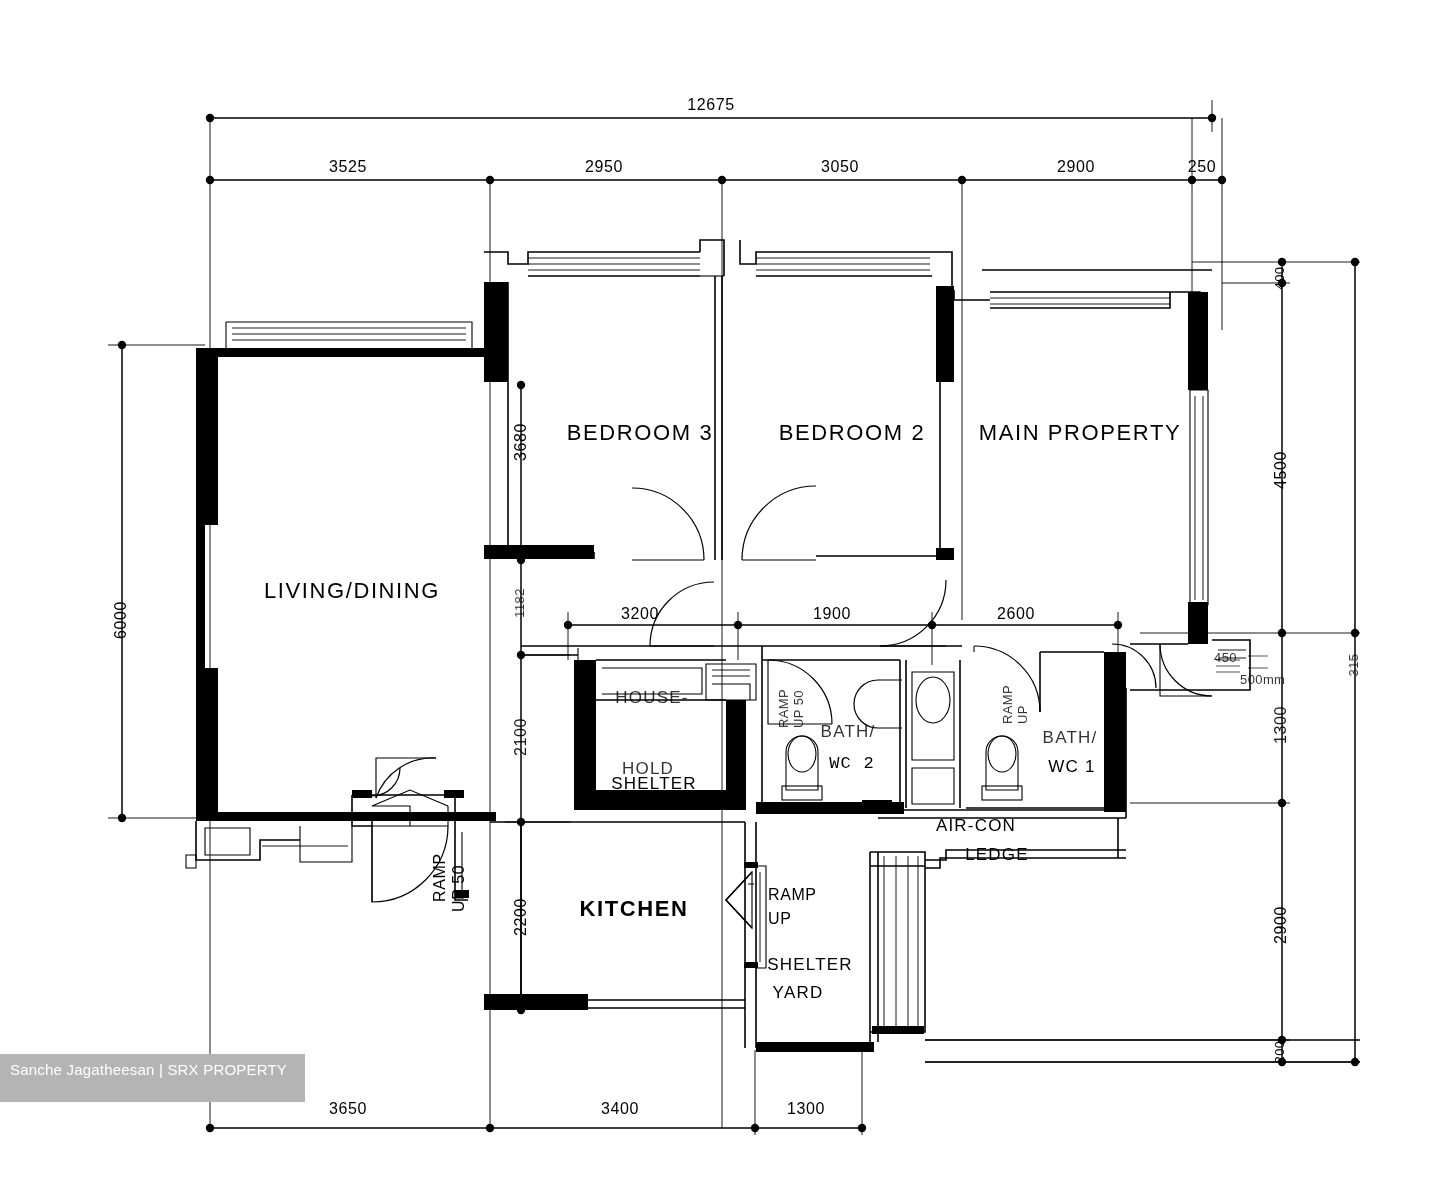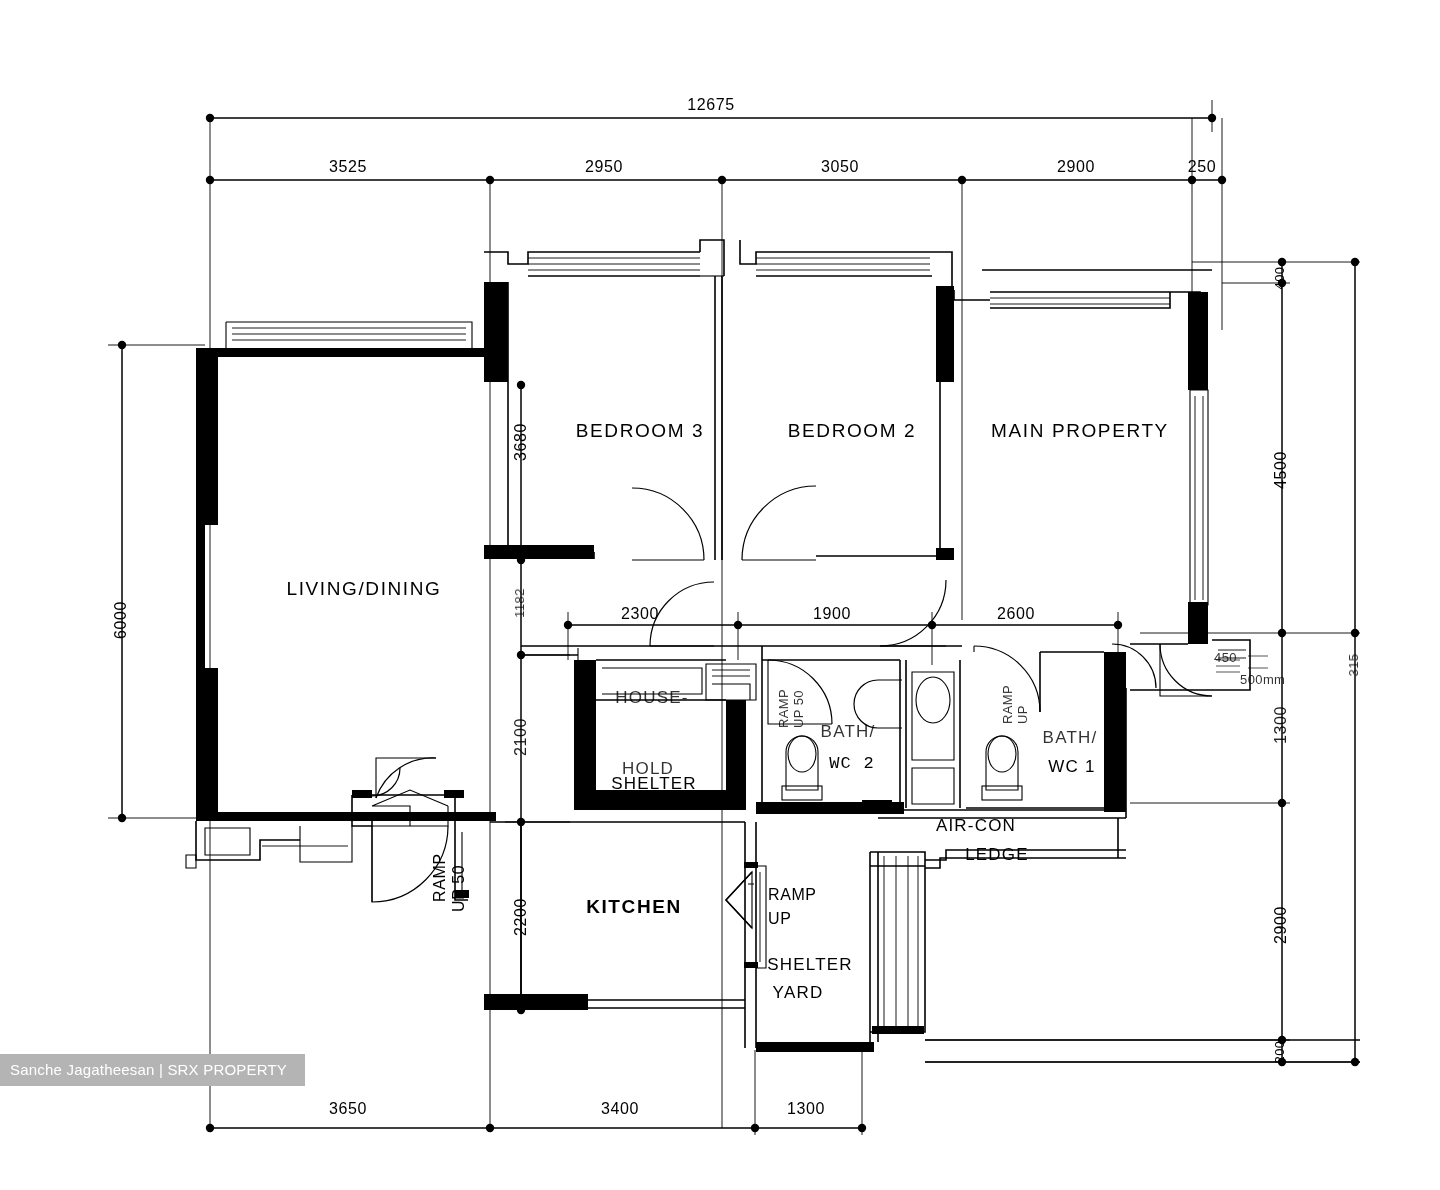--- a/index.html
+++ b/index.html
@@ -2,28 +2,28 @@
 <html><head>
 <meta charset="utf-8">
 <title>Floor Plan</title>
 <style>
   html,body{margin:0;padding:0;background:#ffffff;}
   body{width:1440px;height:1190px;overflow:hidden;
        font-family:"Liberation Sans", sans-serif;}
   #plan{position:relative;width:1440px;height:1190px;background:#fff;}
   svg#fp{position:absolute;left:0;top:0;width:1440px;height:1190px;display:block;}
 
-  .wm{position:absolute;left:0;top:1054px;width:305px;height:32px;
+  .wm{position:absolute;left:0;top:1054px;width:305px;height:48px;
       background:#b4b4b4;color:#fff;font-size:15px;line-height:32px;
       padding-left:10px;box-sizing:border-box;white-space:nowrap;
       font-family:"Liberation Sans", sans-serif;letter-spacing:.2px;}
 
   .lbl{position:absolute;font-family:"Liberation Sans", sans-serif;
        color:#000;white-space:pre;line-height:1.18;}
-  .room{font-size:19px;letter-spacing:1.6px;}
+  .room{font-size:22px;letter-spacing:1.6px;}
   .room.sm{font-size:17px;letter-spacing:1.2px;}
   .dim{font-size:16px;letter-spacing:.6px;}
   .tiny{font-size:13px;letter-spacing:.4px;}
   .vert{transform-origin:0 0;}
   .ctr{text-align:center;transform:translateX(-50%);}
   .blur{filter:blur(0.35px);opacity:.88;}
   .blur2{filter:blur(0.6px);opacity:.8;}
 </style>
 </head>
 <body>
@@ -352,30 +352,30 @@
 <div class="lbl dim vert" style="left:1272px;top:470px;transform:rotate(-90deg) translateX(-50%);">4500</div>
 <div class="lbl dim vert blur" style="left:1272px;top:725px;transform:rotate(-90deg) translateX(-50%);">1300</div>
 <div class="lbl dim vert" style="left:1272px;top:925px;transform:rotate(-90deg) translateX(-50%);">2900</div>
 <div class="lbl tiny vert" style="left:1272px;top:1052px;transform:rotate(-90deg) translateX(-50%);">200</div>
 <div class="lbl tiny vert blur2" style="left:1346px;top:665px;transform:rotate(-90deg) translateX(-50%);">315</div>
 
 <div class="lbl dim ctr" style="left:348px;top:1100px;">3650</div>
 <div class="lbl dim ctr" style="left:620px;top:1100px;">3400</div>
 <div class="lbl dim ctr" style="left:806px;top:1100px;">1300</div>
 
-<div class="lbl dim ctr" style="left:640px;top:605px;">2300</div>
+<div class="lbl dim ctr" style="left:640px;top:605px;">3200</div>
 <div class="lbl dim ctr" style="left:832px;top:605px;">1900</div>
 <div class="lbl dim ctr" style="left:1016px;top:605px;">2600</div>
 
 <div class="lbl dim vert" style="left:512px;top:442px;transform:rotate(-90deg) translateX(-50%);">3680</div>
 <div class="lbl tiny vert blur2" style="left:512px;top:603px;transform:rotate(-90deg) translateX(-50%);">1182</div>
 <div class="lbl dim vert blur" style="left:512px;top:737px;transform:rotate(-90deg) translateX(-50%);">2100</div>
 <div class="lbl dim vert" style="left:512px;top:917px;transform:rotate(-90deg) translateX(-50%);">2200</div>
 
-<div class="lbl room ctr" style="left:364px;top:578px;">LIVING/DINING</div>
+<div class="lbl room ctr" style="left:352px;top:578px;">LIVING/DINING</div>
 <div class="lbl room ctr" style="left:640px;top:420px;">BEDROOM 3</div>
 <div class="lbl room ctr" style="left:852px;top:420px;">BEDROOM 2</div>
 <div class="lbl room ctr" style="left:1080px;top:420px;">MAIN PROPERTY</div>
 
 <div class="lbl room sm ctr blur2" style="left:652px;top:688px;">HOUSE-</div>
 <div class="lbl room sm ctr blur2" style="left:648px;top:712px;margin-top:47px;">HOLD</div>
 <div class="lbl room sm ctr" style="left:654px;top:774px;">SHELTER</div>
 
 <div class="lbl room sm ctr blur2" style="left:848px;top:722px;">BATH/</div>
 <div class="lbl room sm ctr" style="left:852px;top:754px;font-family:Liberation Mono, monospace;">WC 2</div>

